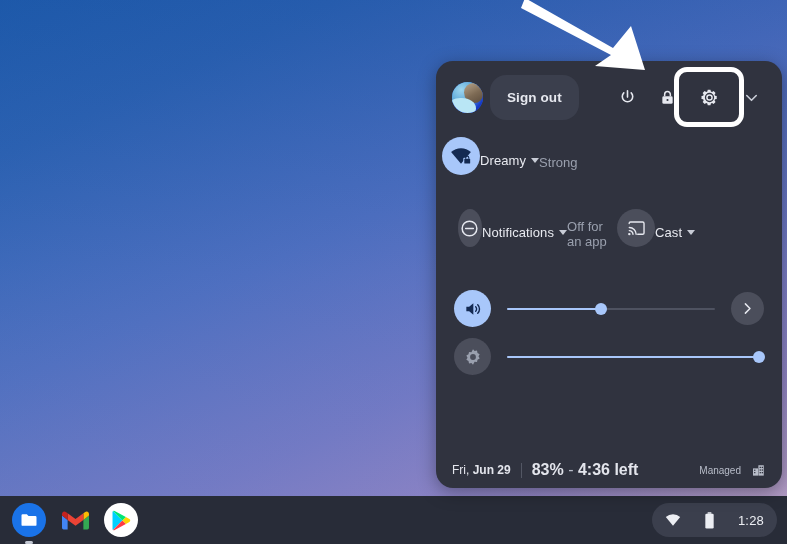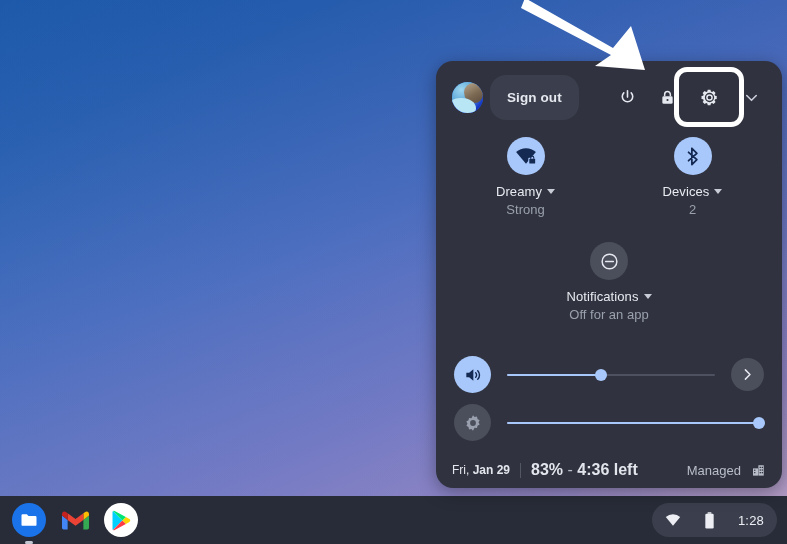--- a/index.html
+++ b/index.html
@@ -58,34 +58,34 @@
   #gear-wrap { position:relative; width:37px; height:37px; display:flex; align-items:center; justify-content:center; flex:none; }
   #gear-highlight {
     position:absolute; left:-17px; top:-12px; width:70px; height:60px;
     border:5px solid #ffffff; border-radius:13px; pointer-events:none;
   }
   .sp { flex:1 1 auto; }
 
   
   .tiles { display:flex; padding:0 6px; }
   .tile {
-    flex:1 1 0; display:flex; flex-direction:column; align-items:center; cursor:pointer;
+    flex:1 1 0; display:flex; flex-direction:row; align-items:center; cursor:pointer;
     padding-top:4px;
   }
   .tile-ic {
     width:38px; height:38px; border-radius:50%; display:flex; align-items:center; justify-content:center;
     margin-bottom:9px; position:relative;
   }
   .ic-on { background:#a8c7fa; }
   .ic-off { background:#4b4e5b; }
   .tile-lbl { font-size:13px; color:#e8eaf0; letter-spacing:.1px; display:flex; align-items:center; gap:5px; white-space:nowrap; }
   .tile-sub { font-size:13px; color:#9aa0ae; margin-top:3px; }
   .caret { width:0;height:0;border-left:4px solid transparent;border-right:4px solid transparent;border-top:5px solid #c8ccd6; display:inline-block; }
 
-  .row2 { margin-top:21px; }
+  .row2 { margin-top:21px;margin-left:16px; }
 
   
   .slider-row { display:flex; align-items:center; padding:0 18px; gap:16px; }
   .sl-ic { width:37px; height:37px; border-radius:50%; display:flex; align-items:center; justify-content:center; flex:none; cursor:pointer; }
   .track { flex:1 1 auto; height:18px; position:relative; cursor:pointer; }
   .track .bg { position:absolute; left:0; right:0; top:8px; height:2px; background:#4e5260; border-radius:2px; }
   .track .fill { position:absolute; left:0; top:8px; height:2px; background:#a8c7fa; border-radius:2px; }
   .track .knob { position:absolute; top:3px; width:12px; height:12px; border-radius:50%; background:#a8c7fa; transform:translateX(-6px); }
   .chev {
     width:33px; height:33px; border-radius:50%; background:#4b4e5b; flex:none;
@@ -95,21 +95,21 @@
   
   .qs-foot {
     position:absolute; left:0; right:0; bottom:0; height:36px;
     display:flex; align-items:center; padding:0 16px; gap:10px;
   }
   .foot-date { font-size:12px; color:#e3e5ec; }
   .foot-date b { font-weight:700; }
   .vdiv { width:1px; height:15px; background:#535764; }
   .foot-batt { font-size:16px; color:#b8bdc9; }
   .foot-batt b { color:#e3e5ec; font-weight:700; }
-  .foot-managed { font-size:13px; color:#b8bdc9; }
+  .foot-managed { font-size:10px; color:#b8bdc9; }
 
   
   #shelf {
     position:absolute; left:0; bottom:0; width:787px; height:48px;
     background:#282c38; display:flex; align-items:center; z-index:20;
   }
   .shelf-apps { display:flex; align-items:center; gap:12px; padding-left:12px; }
   .app { width:34px; height:34px; border-radius:50%; position:relative; cursor:pointer;
          display:flex; align-items:center; justify-content:center; }
   .app-ind { position:absolute; bottom:-7px; left:50%; transform:translateX(-50%);
@@ -184,32 +184,20 @@
           <path d="M17.1 15.1 v-1.3 a1.7 1.7 0 0 1 3.4 0 v1.3" stroke="#142a52" stroke-width="1.2" fill="none"></path>
         </svg>
       </div>
       <div class="tile-lbl">
         <span>Dreamy</span>
         <i class="caret"></i>
       </div>
       <div class="tile-sub">Strong</div>
     </div>
 
-    <div class="tile">
-      <div class="tile-ic ic-on">
-        <svg width="21" height="21" viewBox="0 0 24 24">
-          <path d="M11.3 2.8 L17 8.4 L7.5 16.8 M7.5 7.2 L17 15.6 L11.3 21.2 L11.3 2.8" stroke="#142a52" stroke-width="2" fill="none" stroke-linejoin="round" stroke-linecap="round"></path>
-        </svg>
-      </div>
-      <div class="tile-lbl">
-        <span>Devices</span>
-        <i class="caret"></i>
-      </div>
-      <div class="tile-sub">2</div>
-    </div>
 
 
   </div>
 
   <div class="tiles row2">
 
     <div class="tile">
       <div class="tile-ic ic-off">
         <svg width="21" height="21" viewBox="0 0 24 24">
           <circle cx="12" cy="12" r="8.4" stroke="#e6e8ef" stroke-width="1.7" fill="none"></circle>
@@ -217,20 +205,36 @@
         </svg>
       </div>
       <div class="tile-lbl">
         <span>Notifications</span>
         <i class="caret"></i>
       </div>
       <div class="tile-sub">Off for an app</div>
     </div>
 
 
+    <div class="tile">
+      <div class="tile-ic ic-off">
+        <svg width="21" height="21" viewBox="0 0 24 24">
+          <path d="M3.6 6.2 a1.6 1.6 0 0 1 1.6-1.6 H19 a1.6 1.6 0 0 1 1.6 1.6 V17 a1.6 1.6 0 0 1-1.6 1.6 H13.4" stroke="#e6e8ef" stroke-width="1.6" fill="none" stroke-linecap="round"></path>
+          <path d="M3.2 18.6 a0 0 0 0 0 0 0" fill="none"></path>
+          <circle cx="3.8" cy="18.4" r="1.4" fill="#e6e8ef"></circle>
+          <path d="M3.8 14.4 a4.2 4.2 0 0 1 4.2 4.2" stroke="#e6e8ef" stroke-width="1.6" fill="none" stroke-linecap="round"></path>
+          <path d="M3.8 10.8 a7.8 7.8 0 0 1 7.8 7.8" stroke="#e6e8ef" stroke-width="1.6" fill="none" stroke-linecap="round"></path>
+        </svg>
+      </div>
+      <div class="tile-lbl">
+        <span>Cast</span>
+        <i class="caret"></i>
+      </div>
+      <div class="tile-sub" style="visibility: hidden;"></div>
+    </div>
 
   </div>
 
   <div class="slider-row" style="margin-top:34px;">
     <div class="sl-ic ic-on">
       <svg width="20" height="20" viewBox="0 0 24 24">
         <path fill="#142a52" d="M4 9.2 h3.4 L12.4 5 v14 L7.4 14.8 H4 z"></path>
         <path d="M15.2 9.4 a3.6 3.6 0 0 1 0 5.2" stroke="#142a52" stroke-width="1.7" fill="none" stroke-linecap="round"></path>
         <path d="M17.7 7 a7 7 0 0 1 0 10" stroke="#142a52" stroke-width="1.7" fill="none" stroke-linecap="round"></path>
       </svg>
@@ -256,21 +260,21 @@
     </div>
     <div class="track">
       <div class="bg"></div>
       <div class="fill" id="bri-fill" style="width: 98%;"></div>
       <div class="knob" id="bri-knob" style="left: 98%;"></div>
     </div>
   </div>
 
   <div class="qs-foot">
     <div class="foot-date">
-      <span>Fri, </span><b>Jan 29</b>
+      <span>Fri, </span><b>Jun 29</b>
     </div>
     <div class="vdiv"></div>
     <div class="foot-batt">
       <b>83%</b><span> - </span><b>4:36 left</b>
     </div>
     <div class="sp"></div>
     <div class="foot-managed">Managed</div>
     <svg width="15" height="15" viewBox="0 0 24 24">
       <rect x="3.2" y="8.6" width="8" height="11.6" fill="#b8bdc9"></rect>
       <rect x="11.8" y="3.6" width="8.6" height="16.6" fill="#b8bdc9"></rect>

